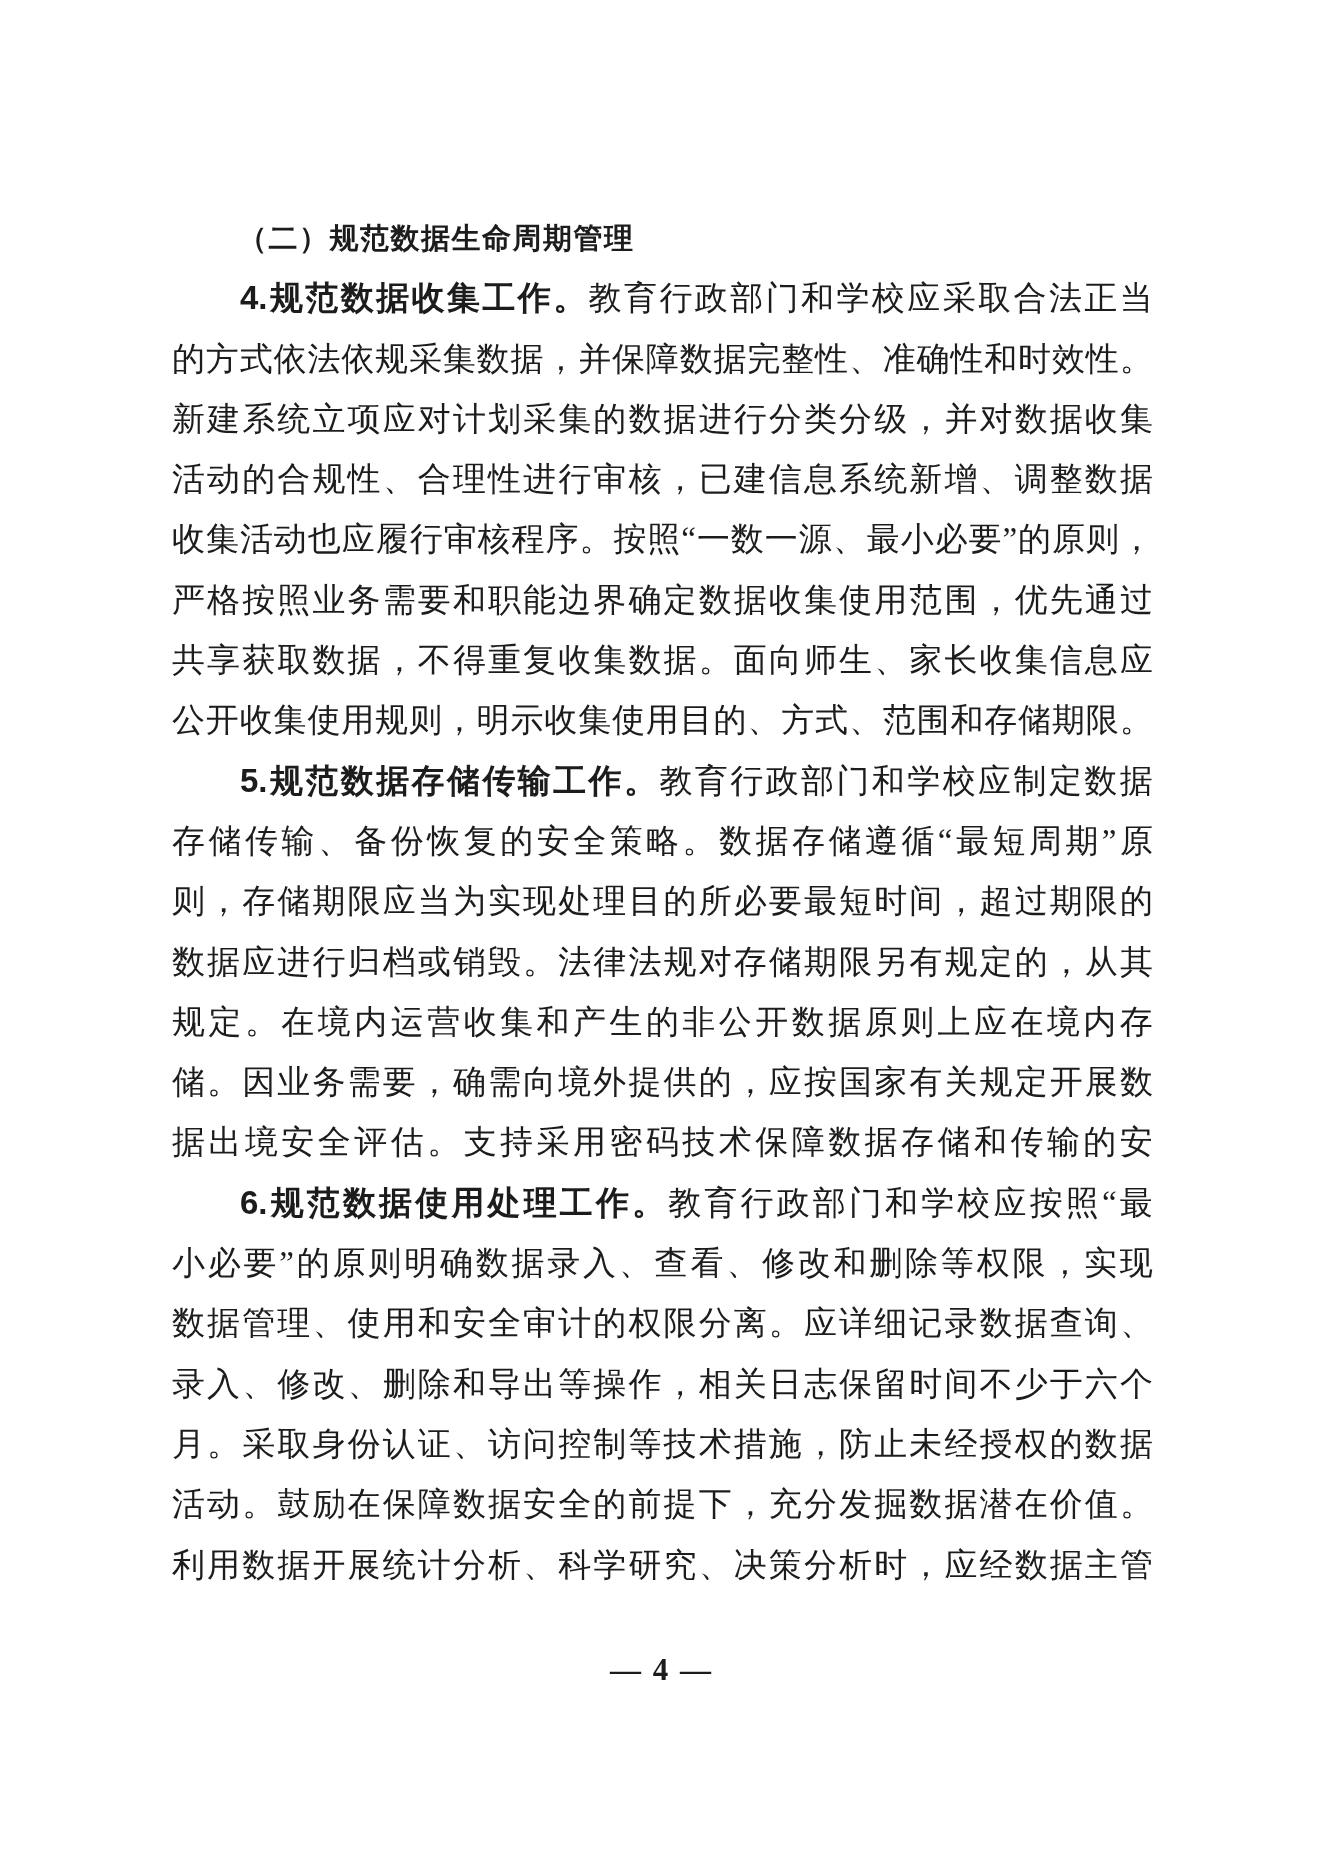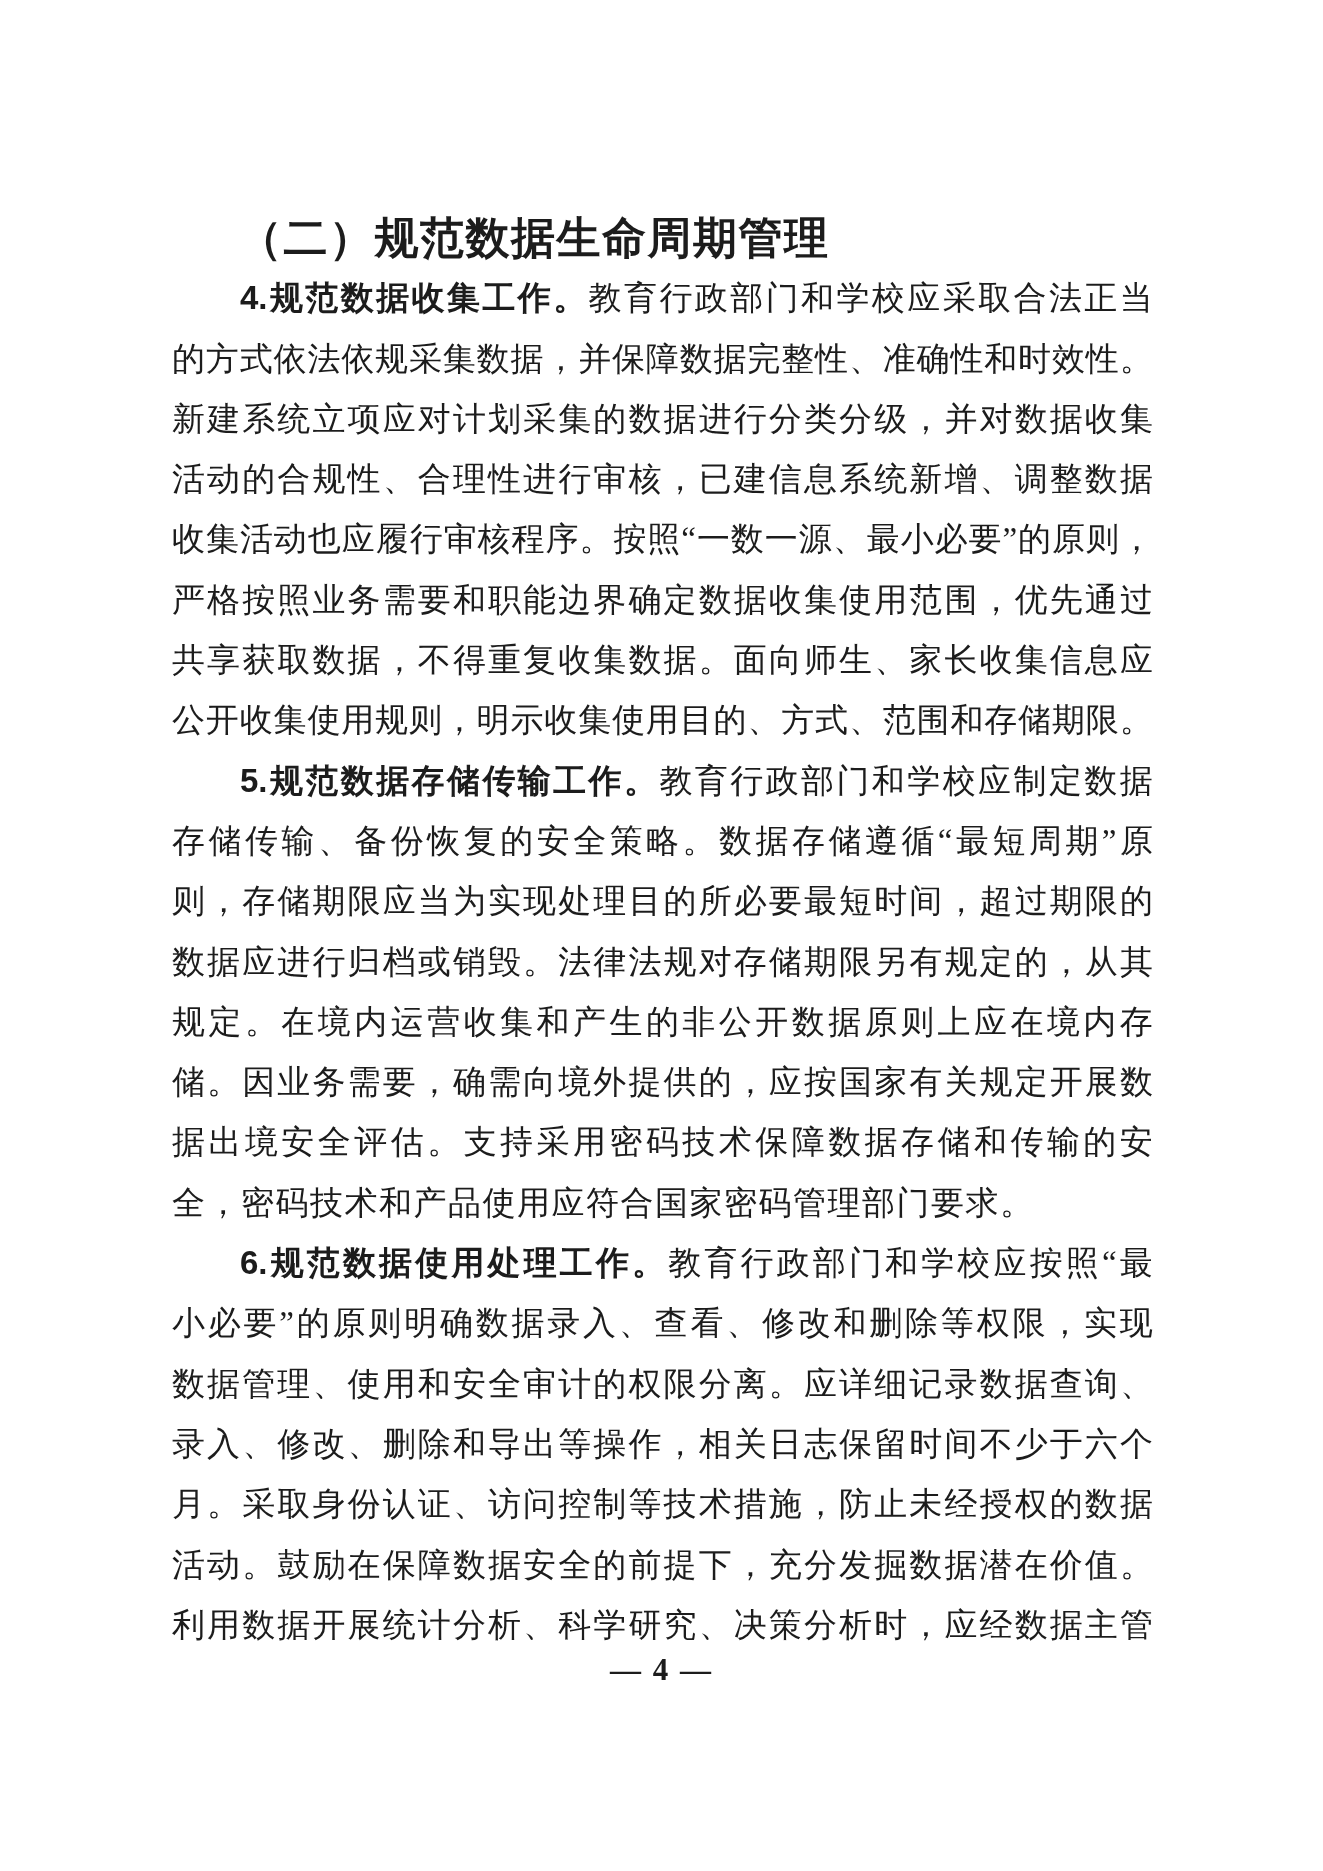--- a/index.html
+++ b/index.html
@@ -36,21 +36,21 @@
   }
   .line.indent { padding-left: 68px; }
   .line.plain { letter-spacing: 1.5px; }
   .lead {
     font-family: "Liberation Sans", "DejaVu Sans", sans-serif;
     font-weight: 700;
   }
   .heading {
     font-family: "Liberation Sans", "DejaVu Sans", sans-serif;
     font-weight: 700;
-    font-size: 44px;
+    font-size: 29px;
     letter-spacing: 1.5px;
     padding-left: 66px;
   }
   .page-number {
     position: absolute;
     left: 0;
     right: 0;
     top: 1650px;
     height: 40px;
     line-height: 40px;
@@ -510,21 +510,20 @@
           <span>数</span>
           <span>据</span>
           <span>存</span>
           <span>储</span>
           <span>和</span>
           <span>传</span>
           <span>输</span>
           <span>的</span>
           <span>安</span>
         </div>
-        <div class="line plain"><span>全，密码技术和产品使用应符合国家密码管理部门要求。</span></div>
         <div class="line justify indent">
           <span class="lead">6.</span>
           <span class="lead">规</span>
           <span class="lead">范</span>
           <span class="lead">数</span>
           <span class="lead">据</span>
           <span class="lead">使</span>
           <span class="lead">用</span>
           <span class="lead">处</span>
           <span class="lead">理</span>

